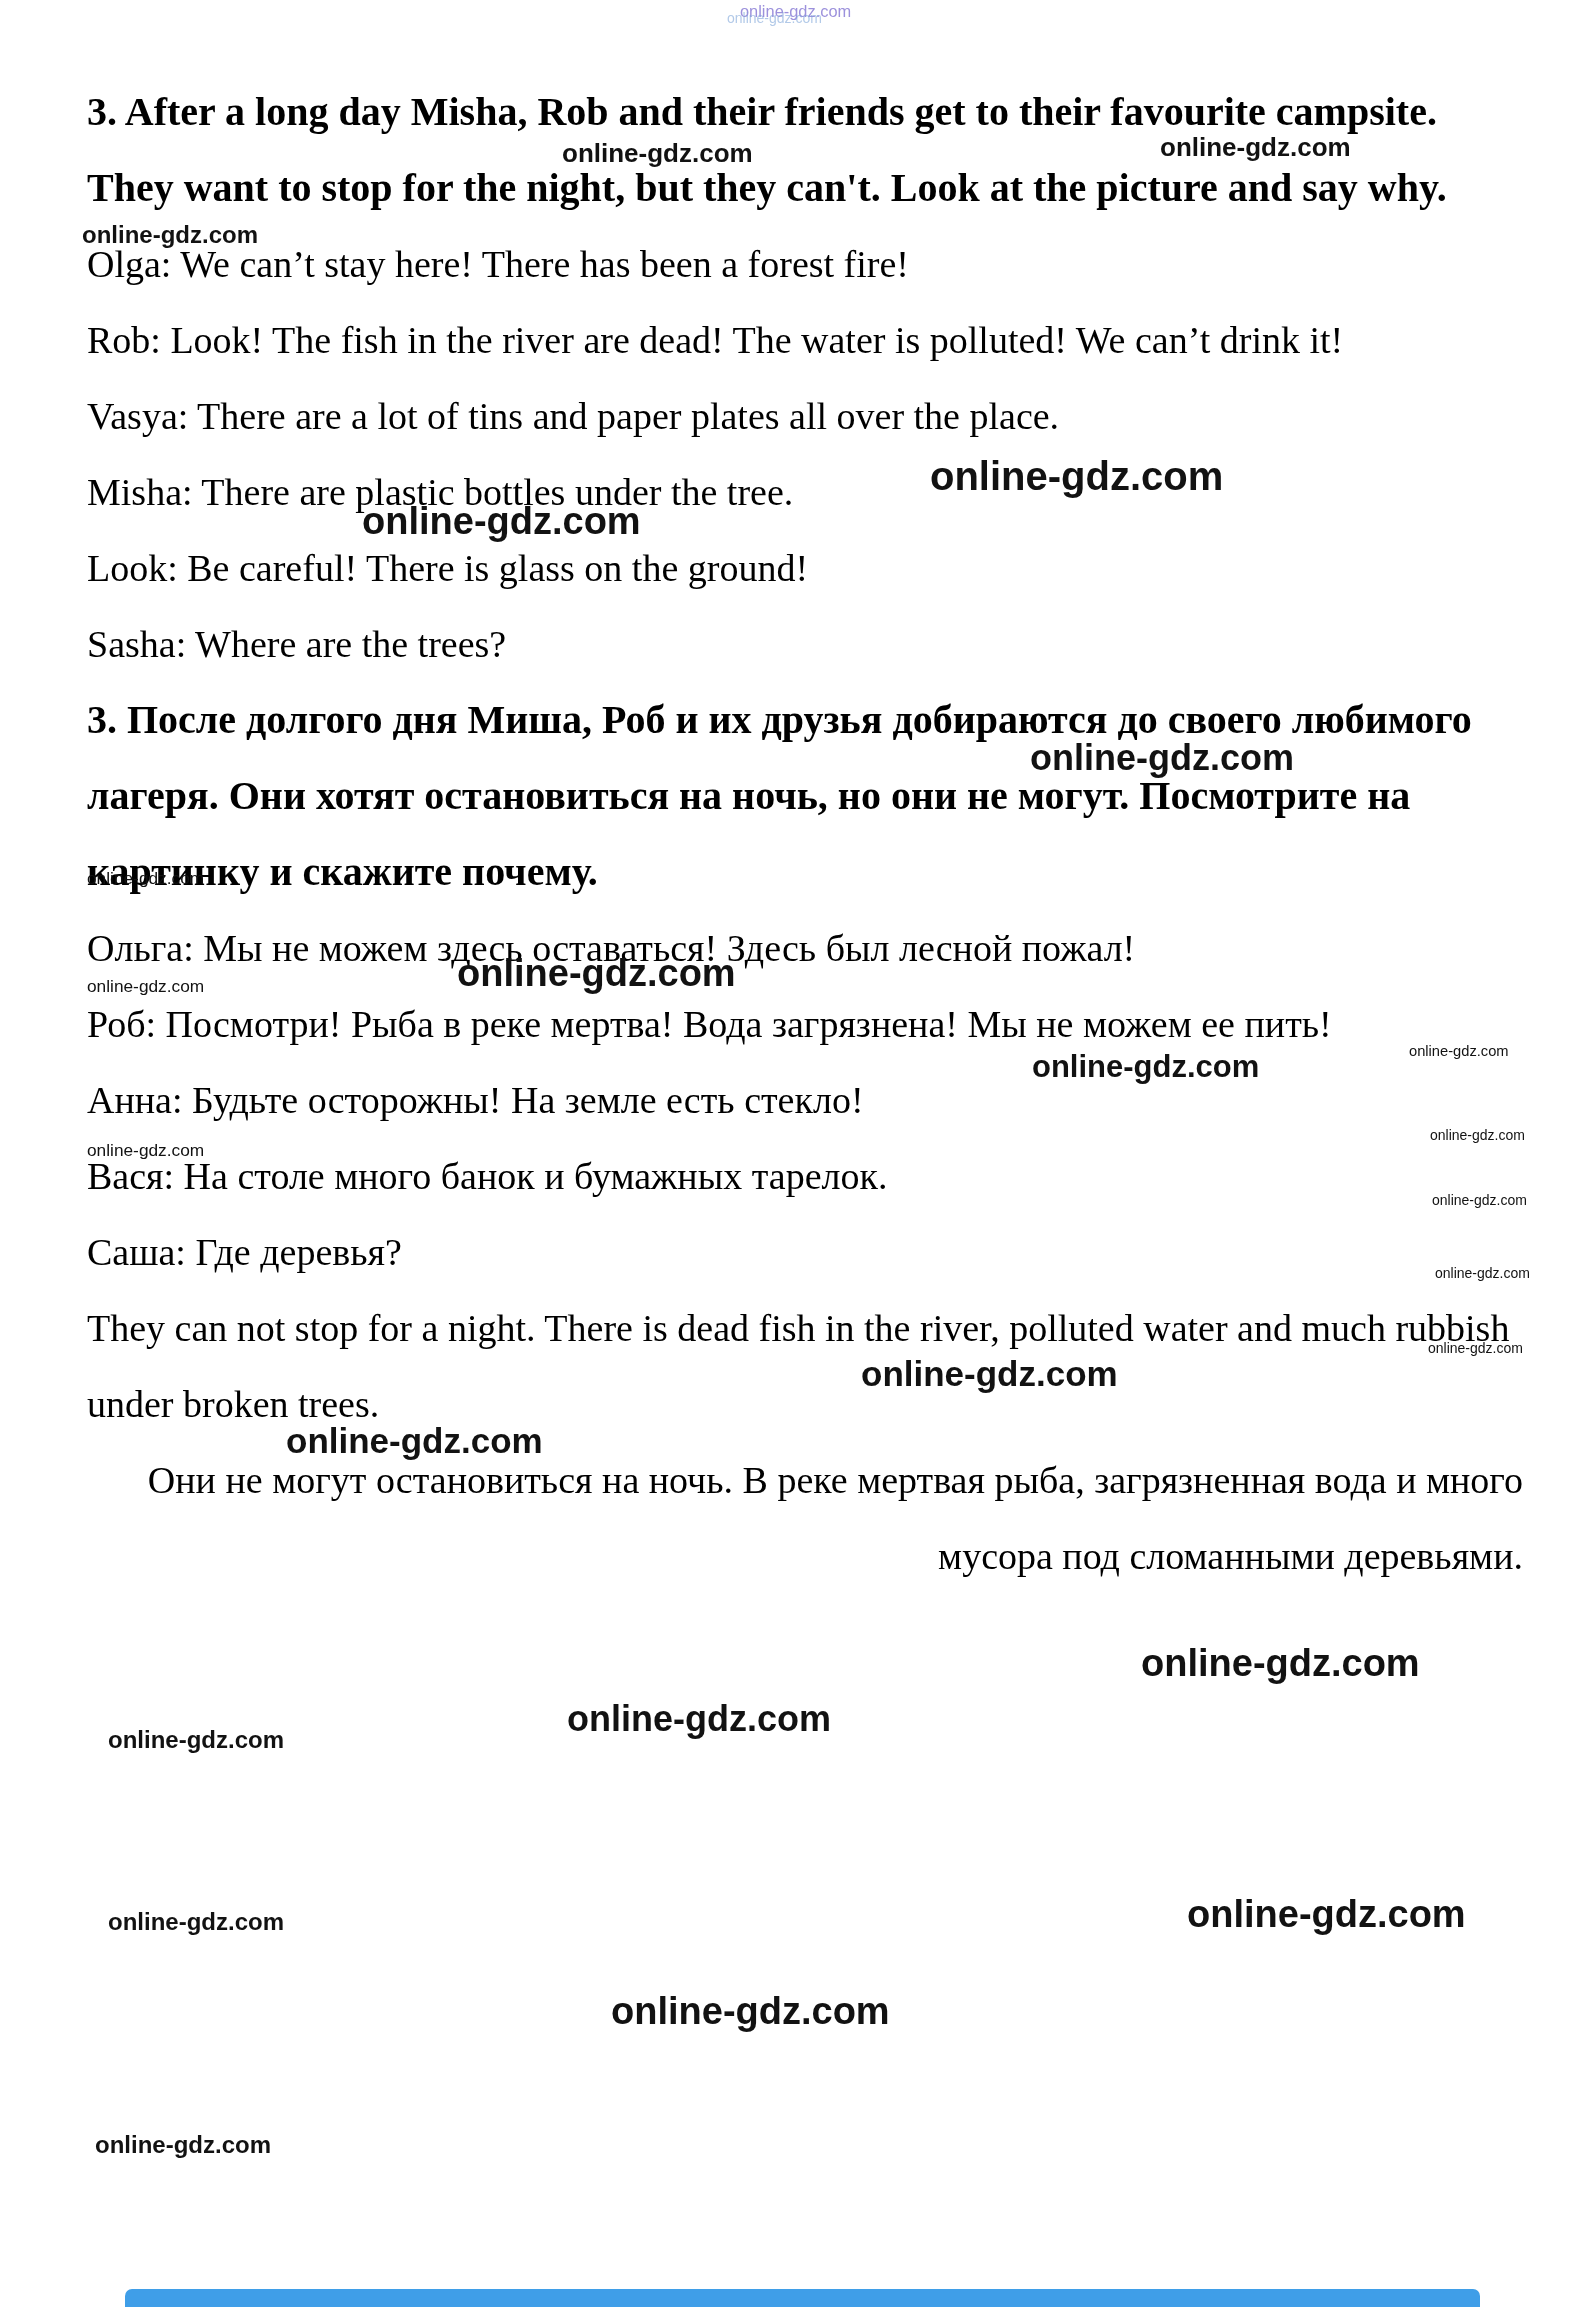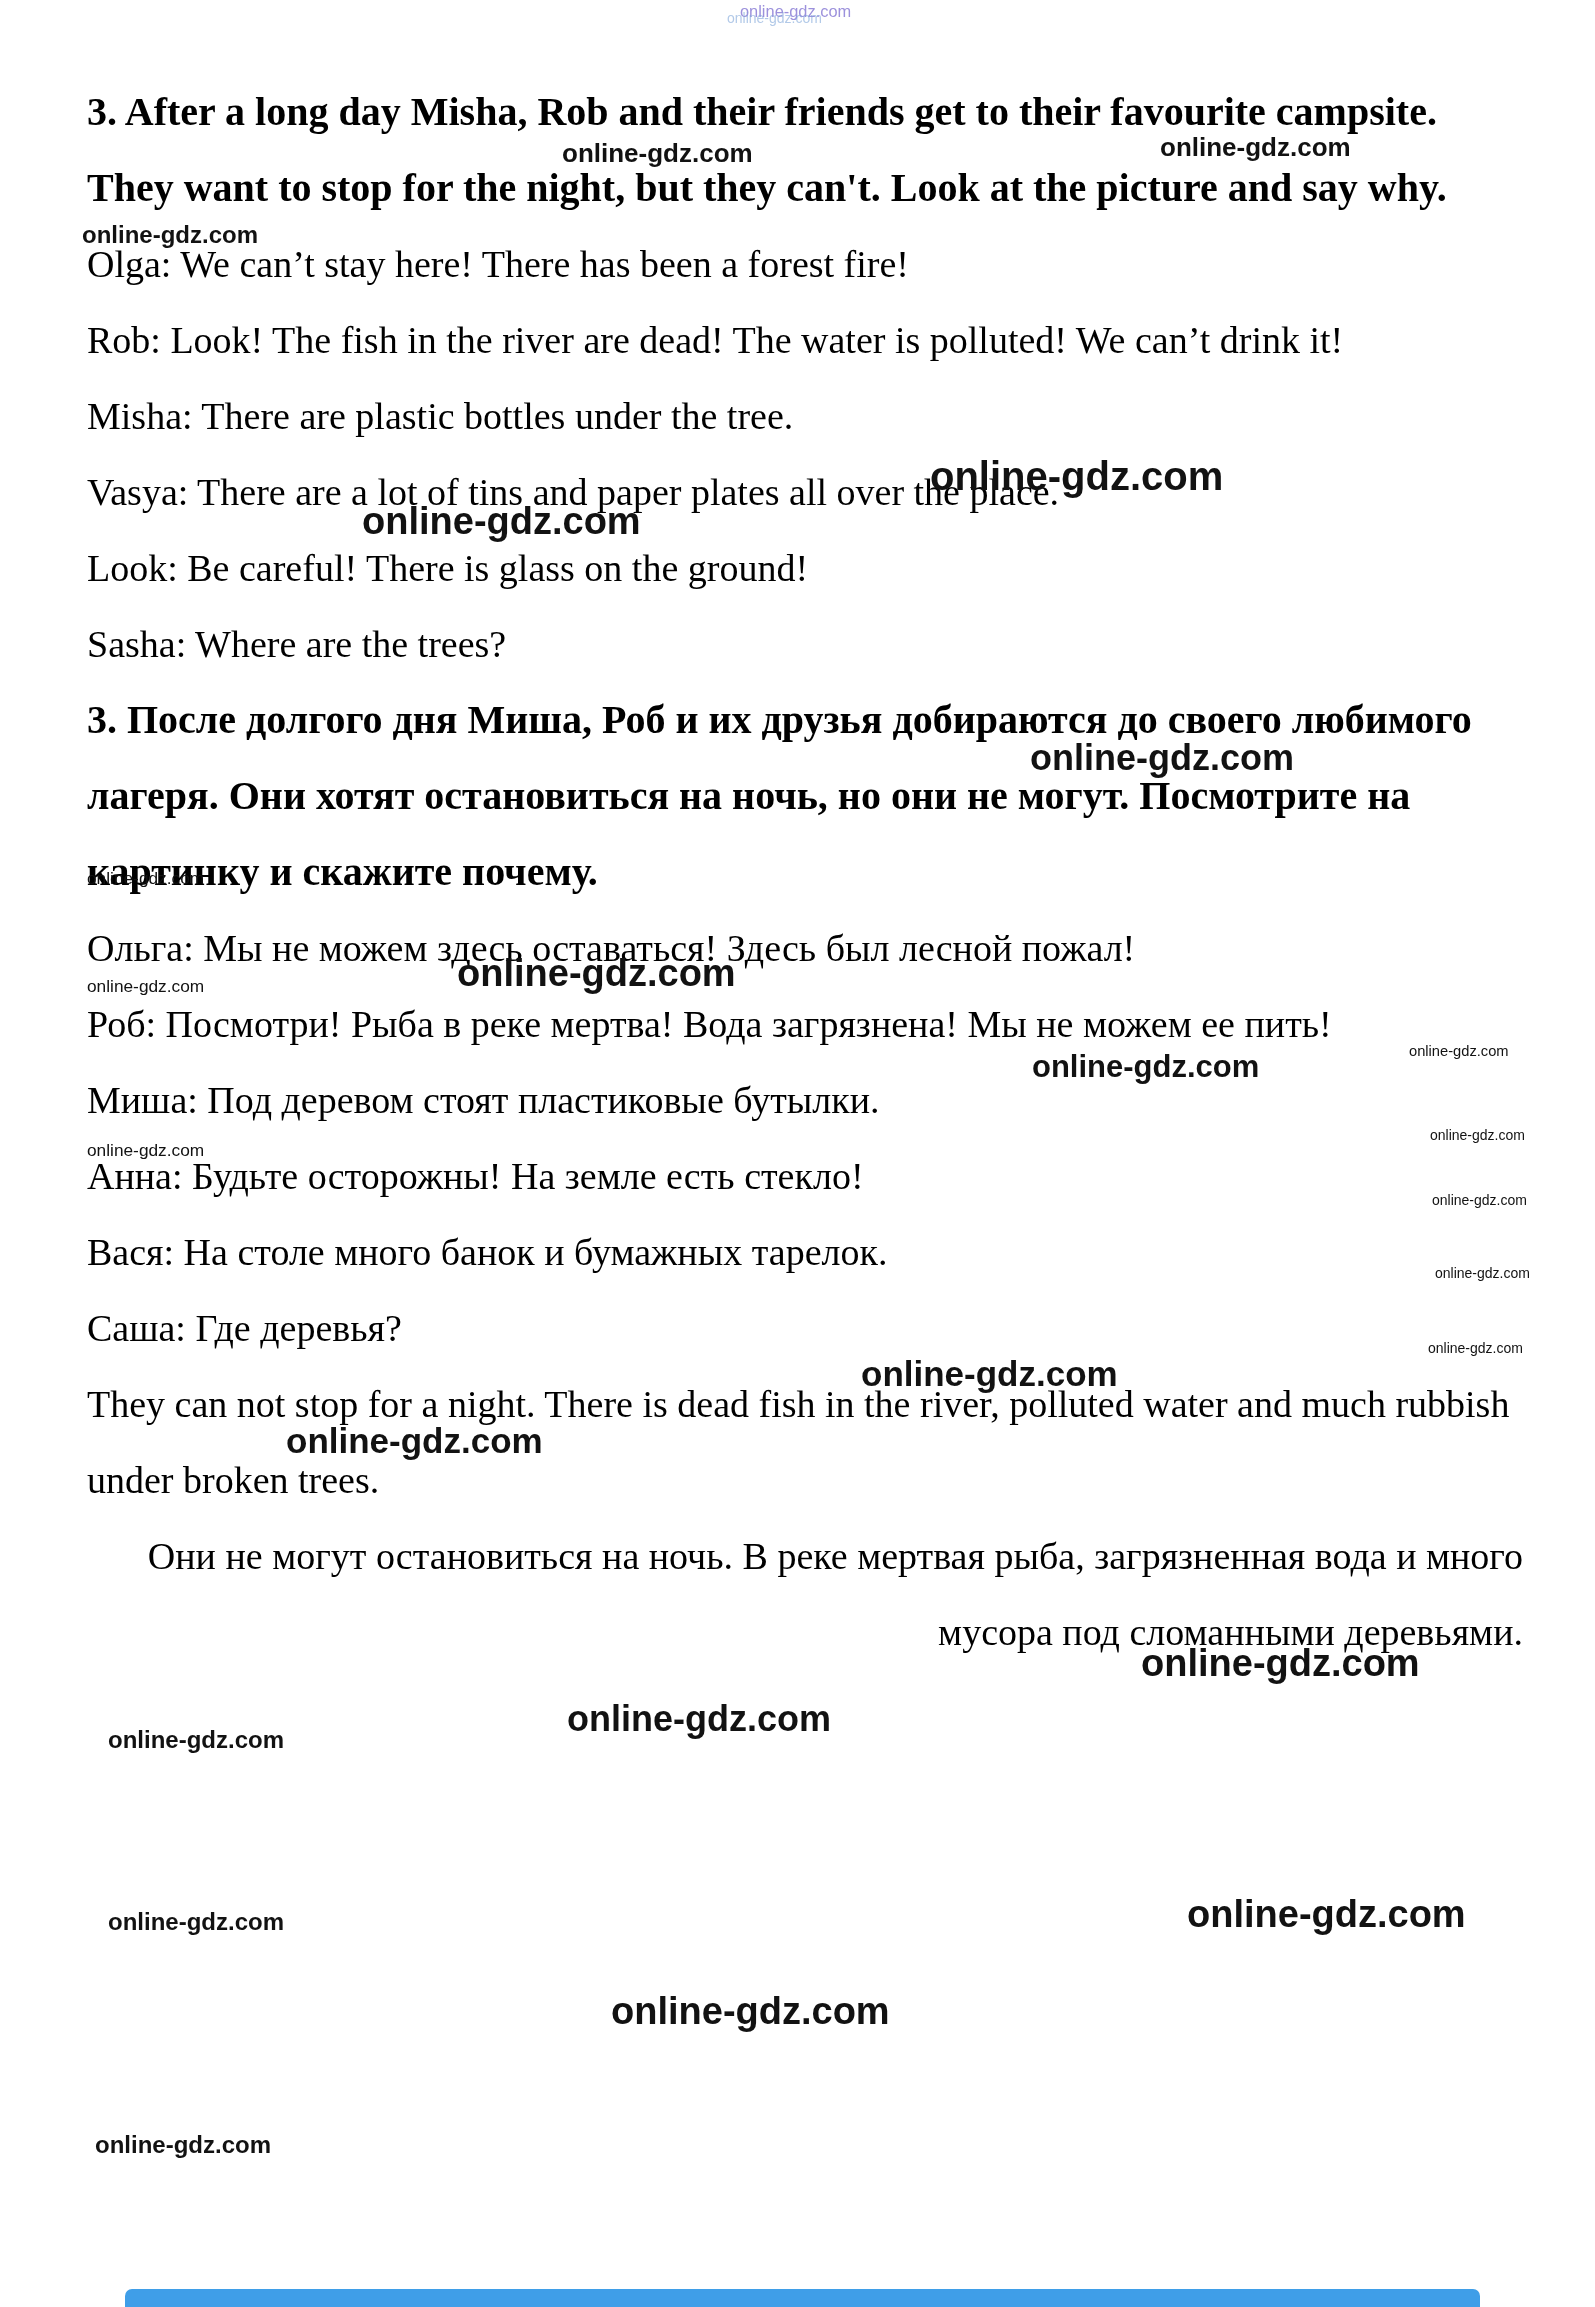--- a/index.html
+++ b/index.html
@@ -51,29 +51,28 @@
 </style>
 </head>
 <body>
 
 <div class="page">
 
   <div class="content">
     <p class="task">3. After a long day Misha, Rob and their friends get to their favourite campsite. They want to stop for the night, but they can't. Look at the picture and say why.</p>
     <p>Olga: We can’t stay here! There has been a forest fire!</p>
     <p>Rob: Look! The fish in the river are dead! The water is polluted! We can’t drink it!</p>
+    <p>Vasya: There are a lot of tins and paper plates all over the place.</p>
     <p>Misha: There are plastic bottles under the tree.</p>
-    <p>Vasya: There are a lot of tins and paper plates all over the place.</p>
     <p>Look: Be careful! There is glass on the ground!</p>
     <p>Sasha: Where are the trees?</p>
 
     <p class="task ru-task">3. После долгого дня Миша, Роб и их друзья добираются до своего любимого лагеря. Они хотят остановиться на ночь, но они не могут. Посмотрите на картинку и скажите почему.</p>
     <p>Ольга: Мы не можем здесь оставаться! Здесь был лесной пожал!</p>
     <p>Роб: Посмотри! Рыба в реке мертва! Вода загрязнена! Мы не можем ее пить!</p>
-    <p>Миша: Под деревом стоят пластиковые бутылки.</p>
     <p>Анна: Будьте осторожны! На земле есть стекло!</p>
     <p>Вася: На столе много банок и бумажных тарелок.</p>
     <p>Саша: Где деревья?</p>
 
     <p class="answer-en">They can not stop for a night. There is dead fish in the river, polluted water and much rubbish under broken trees.</p>
     <p class="answer-ru">Они не могут остановиться на ночь. В реке мертвая рыба, загрязненная вода и много мусора под сломанными деревьями.</p>
   </div>
 
   <div id="watermark-layer">
       <span class="wm" style="left: 740px; top: 1.7px; font-size: 16.4px; font-weight: normal; color: rgb(139, 126, 214); opacity: 0.85;">online-gdz.com</span>

